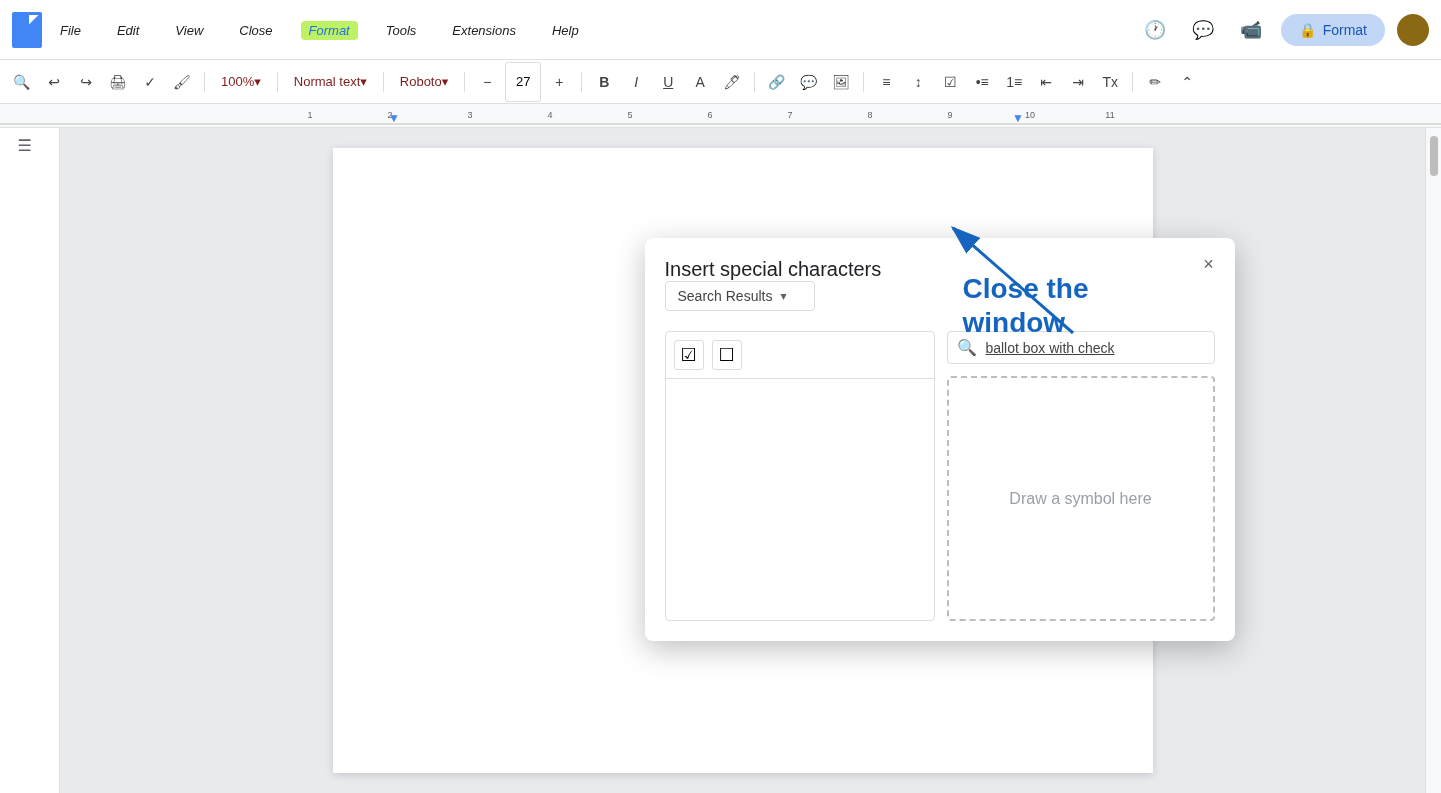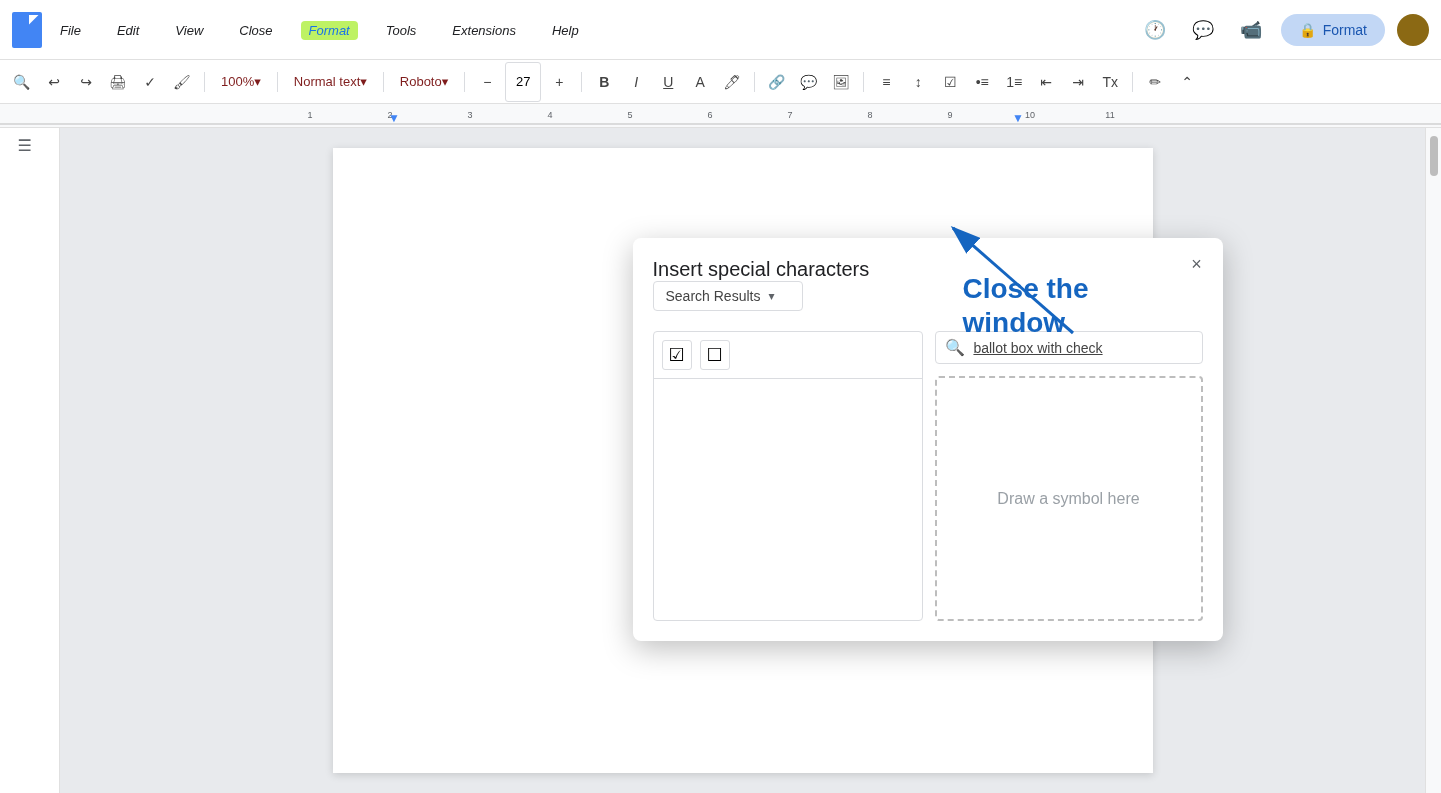--- a/index.html
+++ b/index.html
@@ -195,21 +195,21 @@
 
     
     .dialog-overlay {
       position: absolute;
       top: 0; left: 0; right: 0; bottom: 0;
       z-index: 100;
     }
     .dialog {
       position: absolute;
       top: 90px;
-      left: 300px;
+      left: 312px;
       width: 590px;
       background: #fff;
       border-radius: 8px;
       box-shadow: 0 8px 30px rgba(0,0,0,0.25);
       padding: 20px;
     }
     .dialog-title {
       font-size: 20px;
       color: #202124;
       margin-bottom: 16px;

